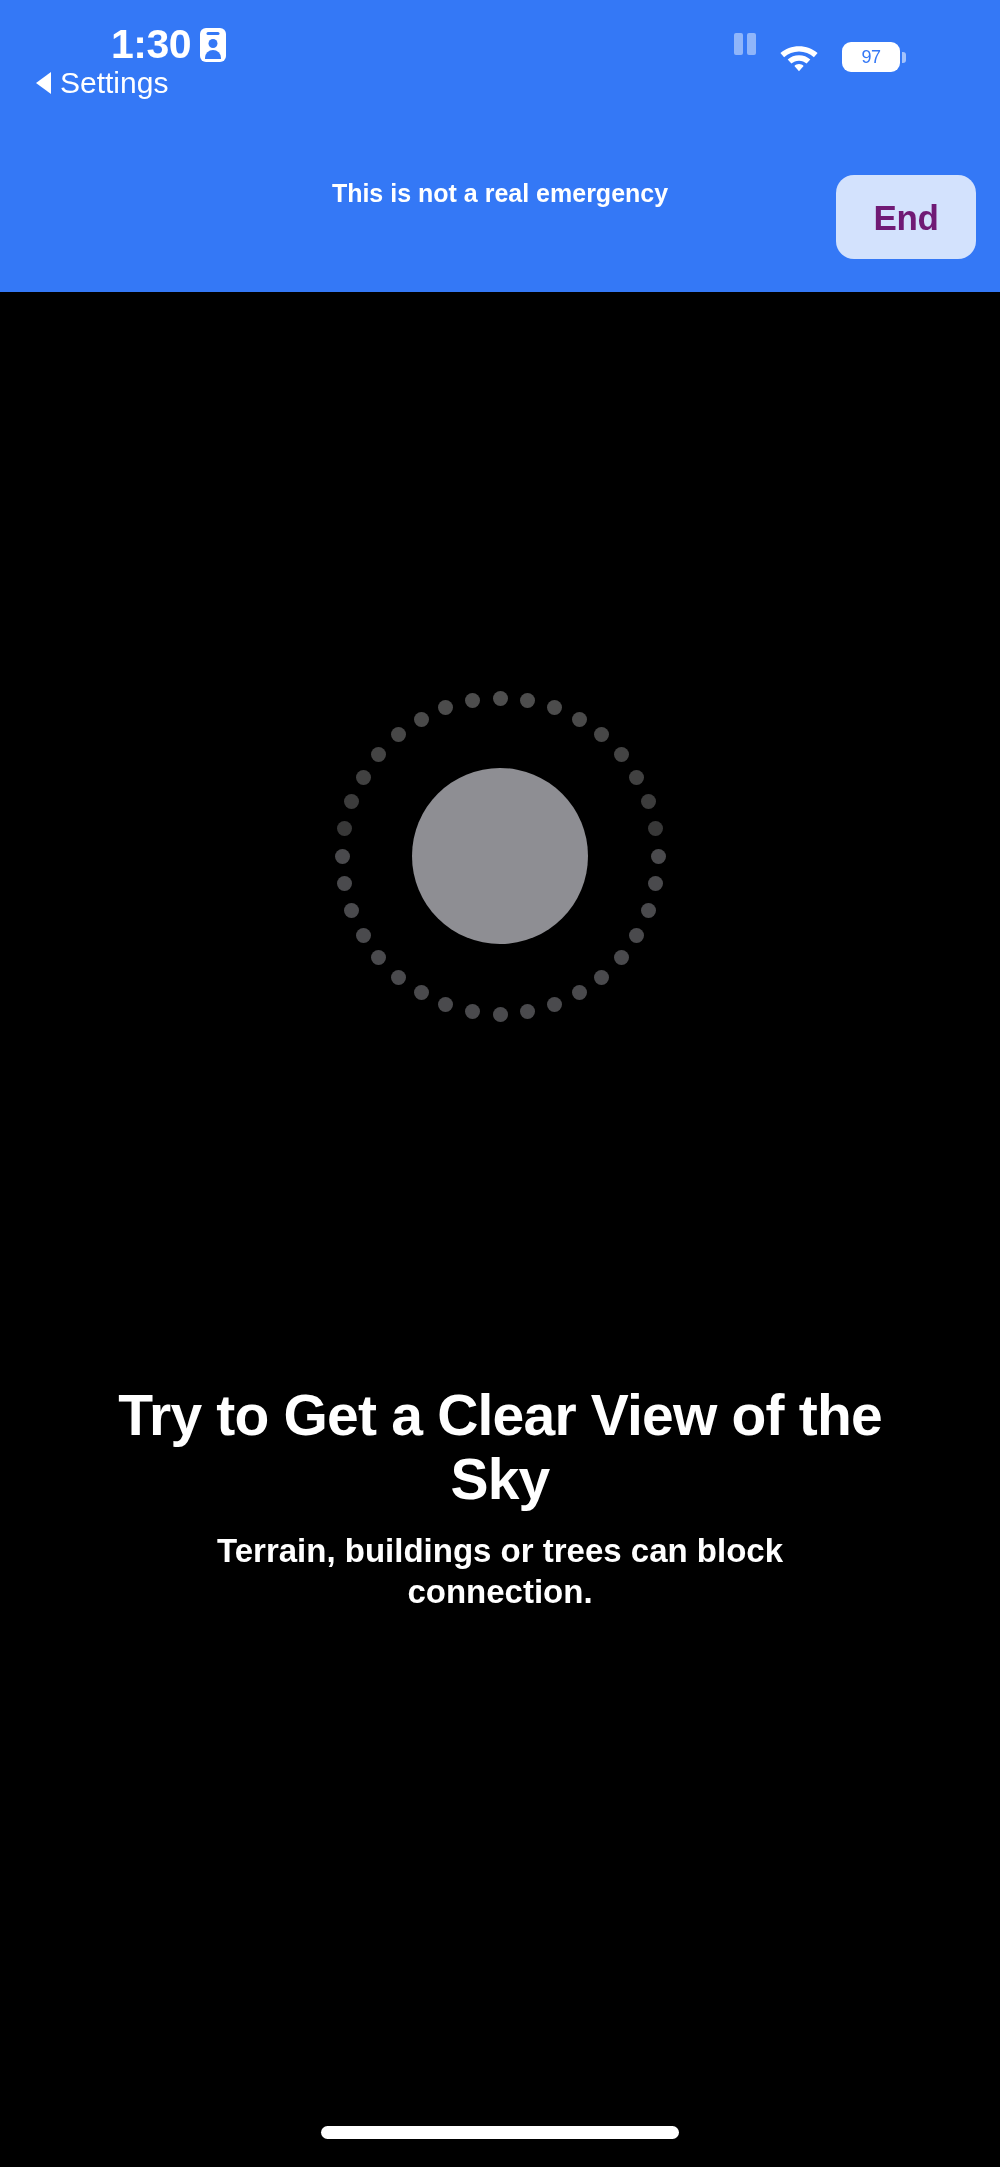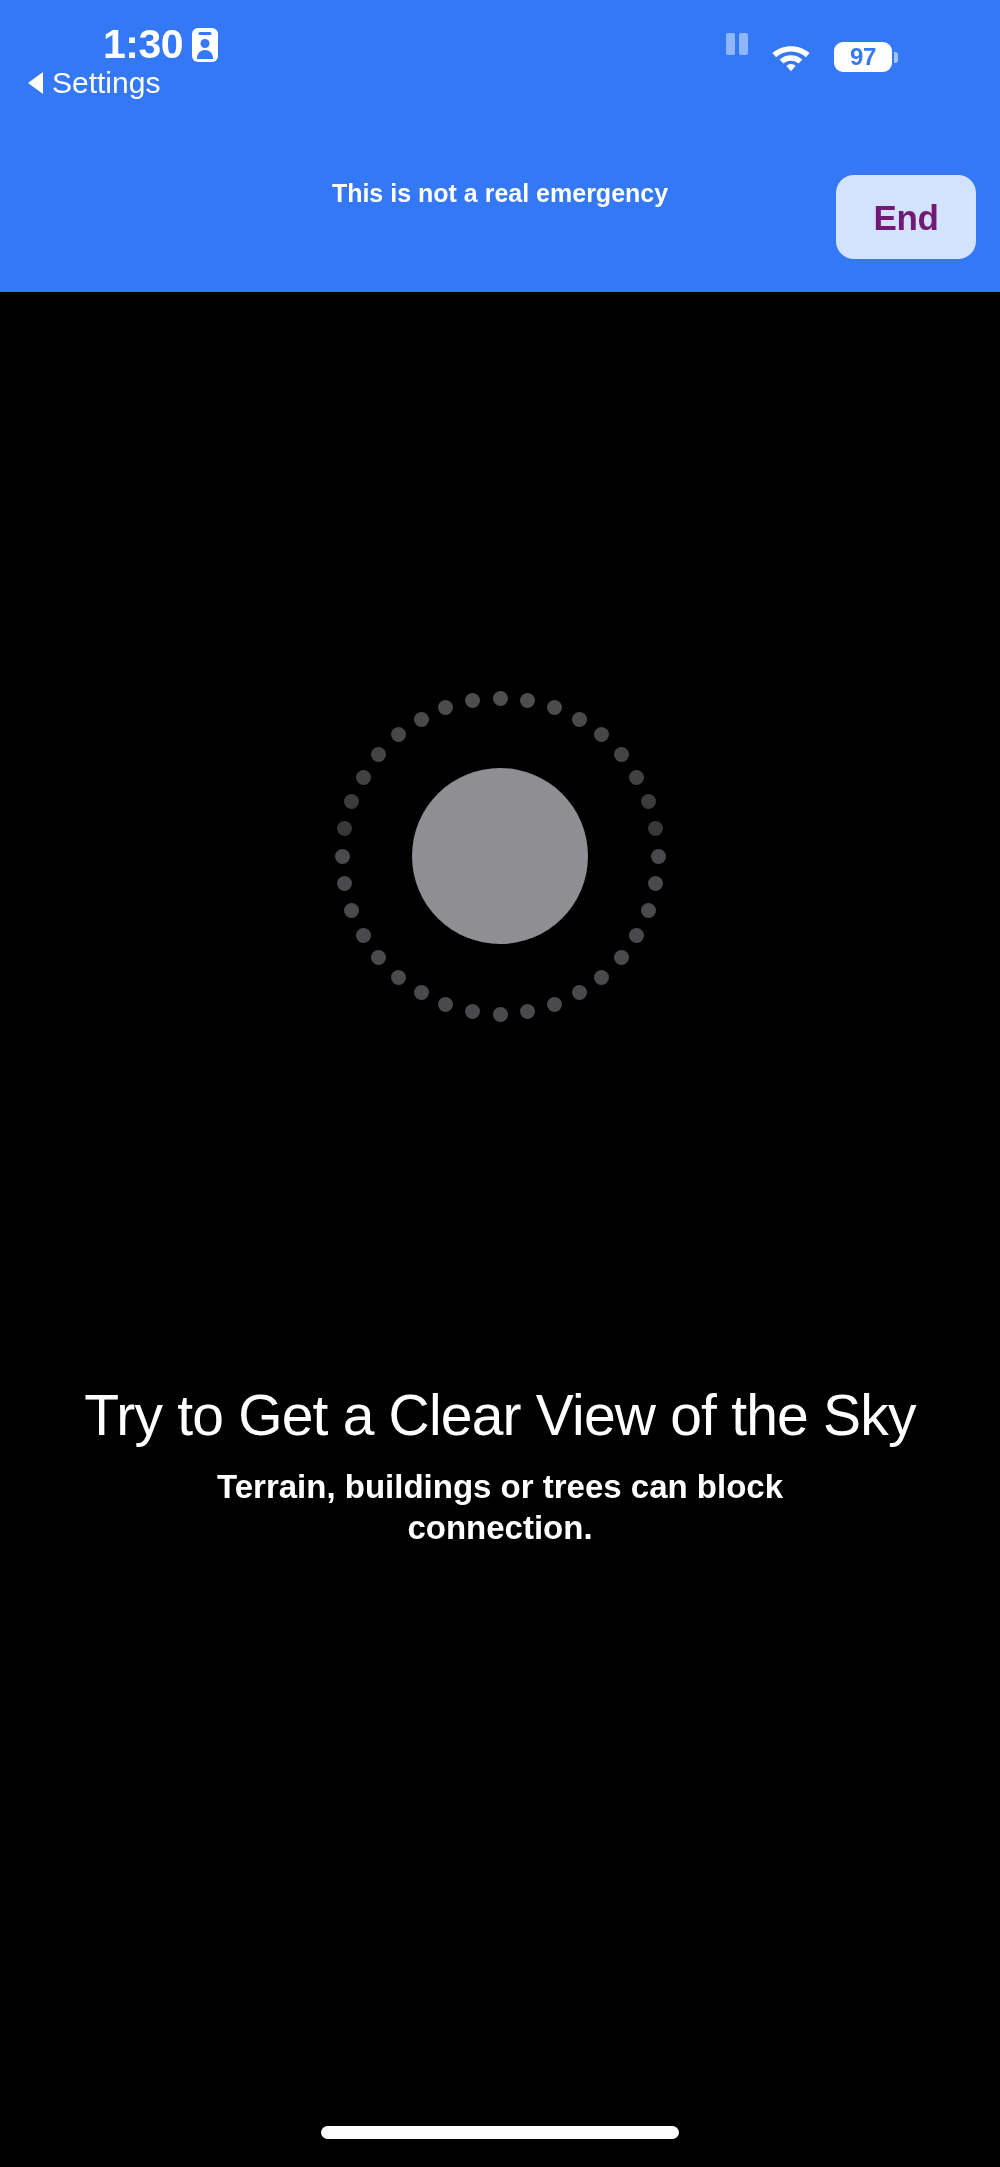--- a/index.html
+++ b/index.html
@@ -17,21 +17,21 @@
 
   
   #banner {
     position:absolute; left:0; top:0;
     width:1000px; height:292px;
     background:#3478F6;
   }
 
   
   #statusbar {
-    position:absolute; left:0; top:0;
+    position:absolute; left:8px; top:0;
     width:928px; height:112px;
   }
   #status-left {
     position:absolute; left:28px; top:24px;
     display:flex; flex-direction:column; align-items:flex-start;
   }
   #time-row {
     display:flex; align-items:center; gap:9px;
     margin-left:75px;
   }
@@ -95,21 +95,21 @@
   
   #battery {
     position:relative; display:flex; align-items:center;
   }
   #battery-body {
     width:58px; height:30px; border-radius:9px;
     background:#ffffff;
     display:flex; align-items:center; justify-content:center;
   }
   #battery-level {
-    color:#3478F6; font-size:24px; font-weight:700;
+    color:#3478F6; font-size:18px; font-weight:400;
     letter-spacing:-0.4px; line-height:1;
   }
   #battery-cap {
     width:4px; height:11px; border-radius:0 3px 3px 0;
     background:rgba(255,255,255,0.55); margin-left:2px;
   }
 
   
   #banner-center {
     position:absolute; left:0; top:165px;
@@ -159,21 +159,21 @@
   #textblock {
     position:absolute; left:0; top:1355px;
     width:1000px; text-align:center;
     padding:0 60px;
   }
   #status-line {
     color:#757578; font-size:37px; font-weight:400;
     letter-spacing:0.4px; line-height:1.2;
   }
   #headline {
-    color:#ffffff; font-size:57px; font-weight:400;
+    color:#ffffff; font-size:57px; font-weight:700;
     letter-spacing:-0.8px; line-height:1.12;
     margin-top:29px;
     padding:0 20px;
   }
   #subline {
     color:#ffffff; font-size:33px; font-weight:600;
     line-height:1.25; margin-top:18px;
     padding:0 90px;
   }
 

